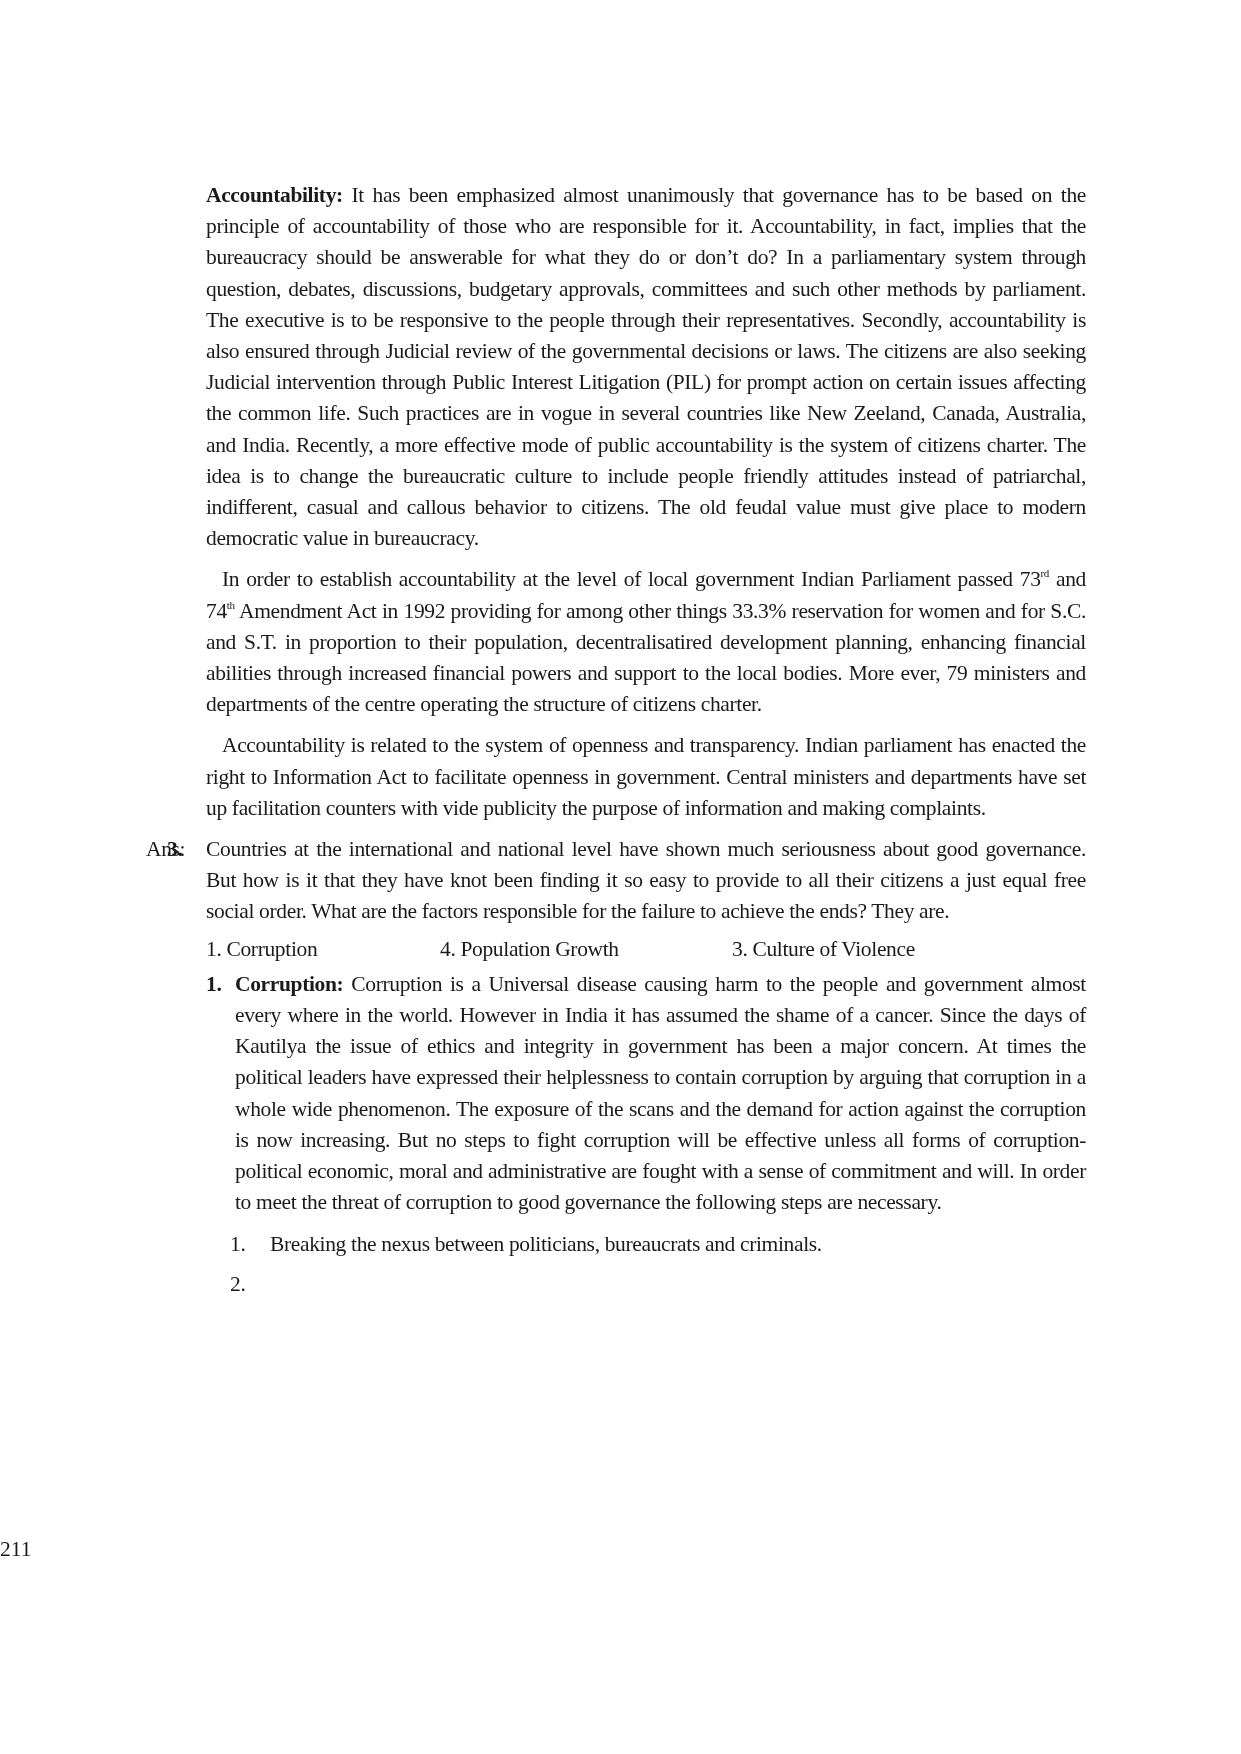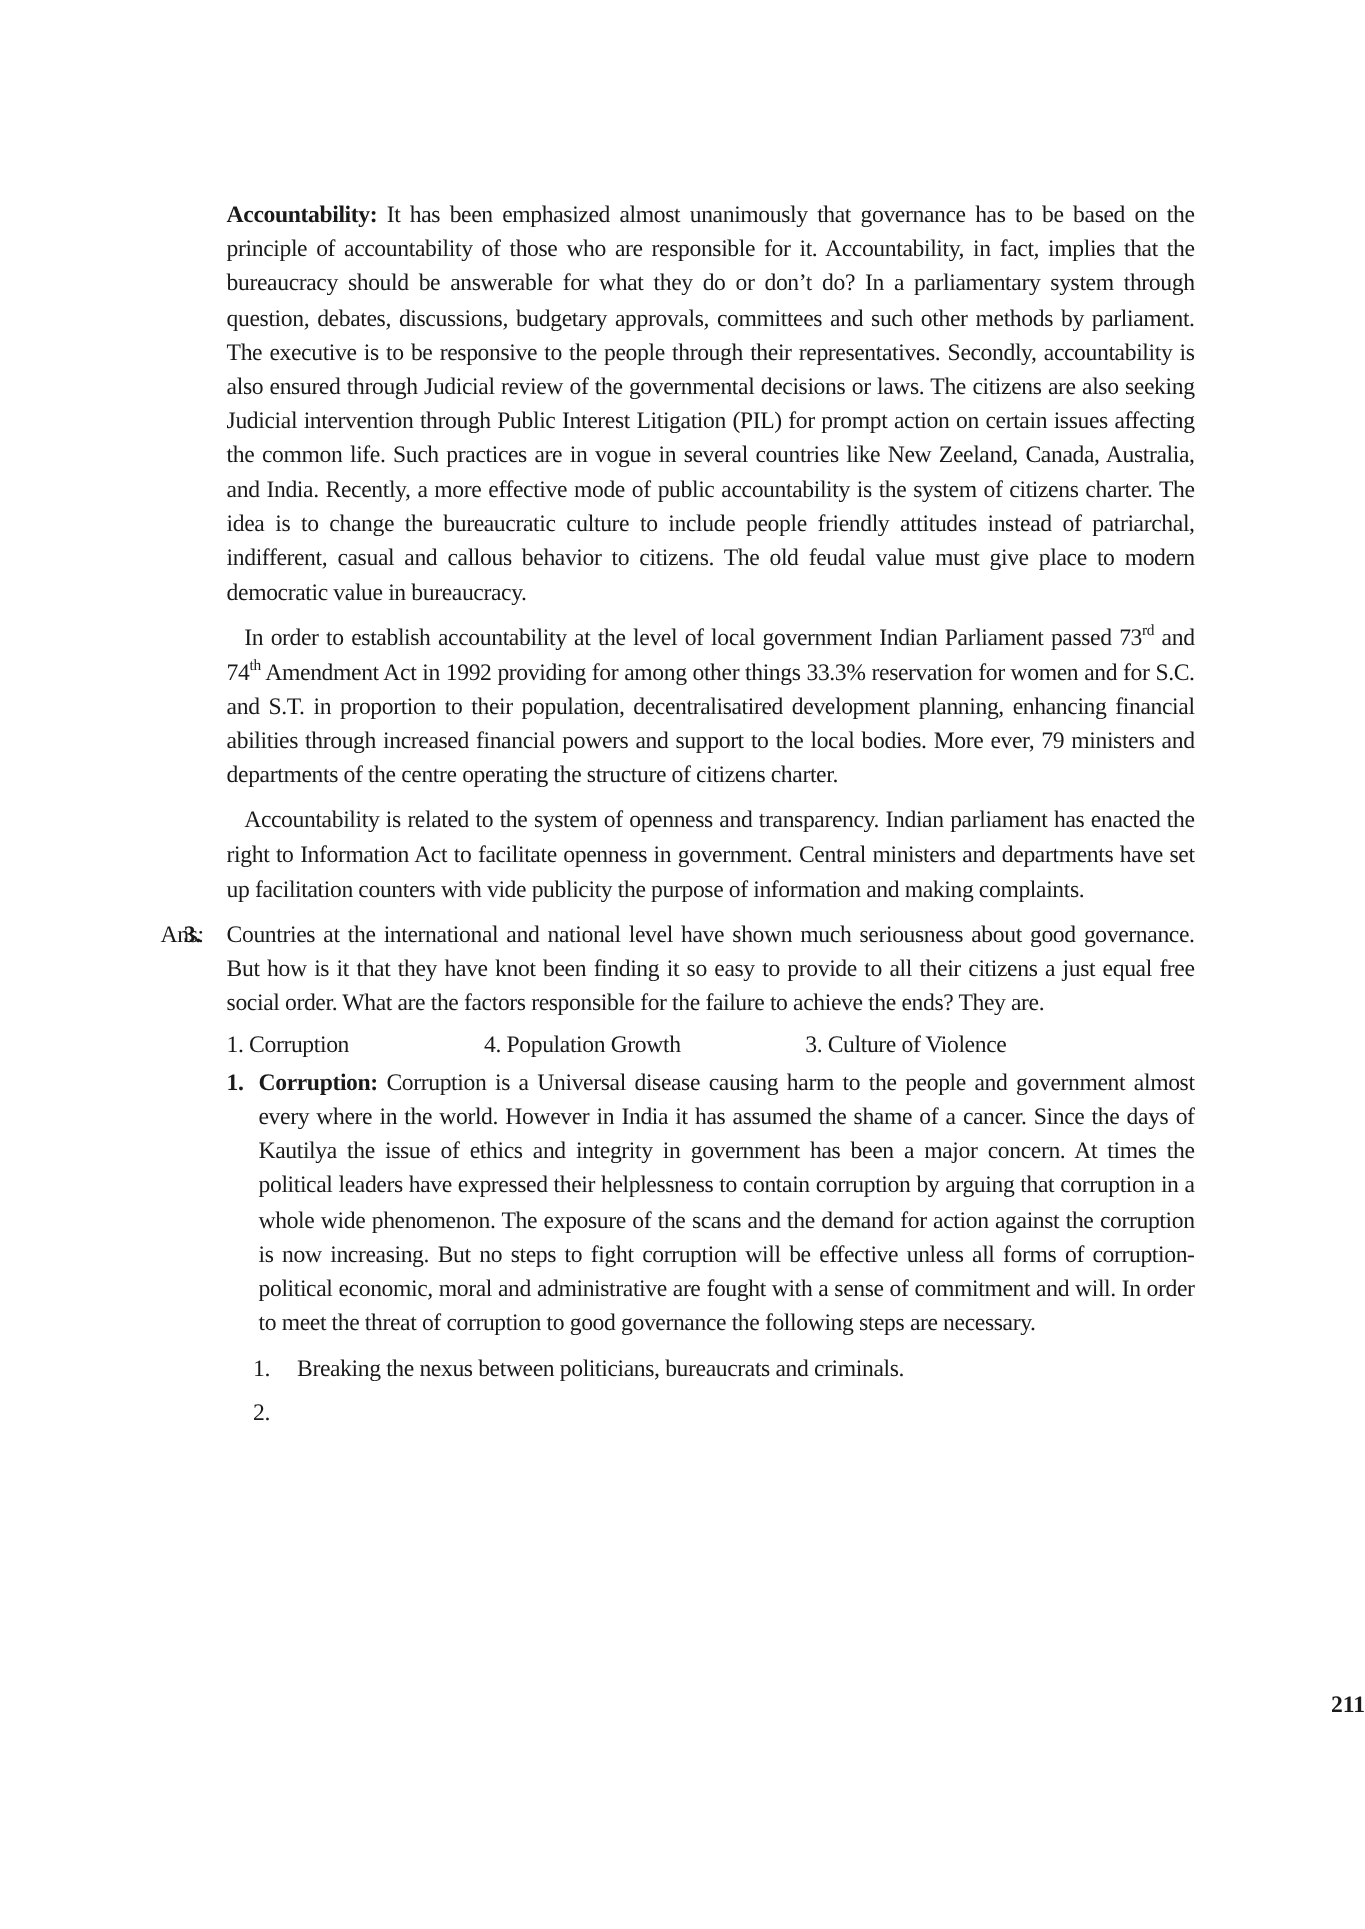--- a/index.html
+++ b/index.html
@@ -9,39 +9,38 @@
     color: #1a1a1a;
   }
   .page {
     position: absolute; left: 206px; top: 180px; width: 880px;
     font-size: 21.5px; line-height: 31.2px; text-align: justify;
     letter-spacing: -0.35px;
   }
   .para { margin: 0 0 10px 0; }
   .indent { text-indent: 16px; }
   b { font-weight: bold; }
-  sup { font-size: 14px; line-height: 0; vertical-align: 9px; margin-top: 21px; }
+  sup { font-size: 11px; line-height: 0; vertical-align: 9px; margin-top: 21px; }
   .question {
     position: relative; font-weight: bold; margin: 4px 0 2px 0;
   }
   .question .qnum { position: absolute; left: -39px; }
   .ans { position: relative; }
   .ans .ans-label { position: absolute; left: -60px; top: 0; }
   .factors { display: flex; margin: 6px 0 4px 0; }
   .factors span.f1 { width: 234px; }
   .factors span.f2 { width: 292px; }
   .sub-item { position: relative; padding-left: 29px; }
   .sub-item .num { position: absolute; left: 0; top: 0; font-weight: bold; }
   .steps { margin-top: 4px; padding-left: 24px; }
   .step { position: relative; padding-left: 40px; margin-bottom: 9px; text-align: left; }
   .step .snum { position: absolute; left: 0; }
   .page-number {
-    position: absolute; top: 1537px; left: 0; width: 1241px; text-align: right;
+    position: absolute; top: 1537px; left: 0; width: 1241px; text-align: left;
     font-size: 21.5px;
-    font-weight: bold;
   }
 </style>
 </head>
 <body>
 
 <div class="page">
   <p class="para"><b>Accountability:</b><span> It has been emphasized almost unanimously that governance has to be based on the principle of accountability of those who are responsible for it. Accountability, in fact, implies that the bureaucracy should be answerable for what they do or don’t do? In a parliamentary system through question, debates, discussions, budgetary approvals, committees and such other methods by parliament. The executive is to be responsive to the people through their representatives. Secondly, accountability is also ensured through Judicial review of the governmental decisions or laws. The citizens are also seeking Judicial intervention through Public Interest Litigation (PIL) for prompt action on certain issues affecting the common life. Such practices are in vogue in several countries like New Zeeland, Canada, Australia, and India. Recently, a more effective mode of public accountability is the system of citizens charter. The idea is to change the bureaucratic culture to include people friendly attitudes instead of patriarchal, indifferent, casual and callous behavior to citizens. The old feudal value must give place to modern democratic value in bureaucracy.</span></p>
 
   <p class="para indent"><span>In order to establish accountability at the level of local government Indian Parliament passed 73</span><sup>rd</sup><span> and 74</span><sup>th</sup><span> Amendment Act in 1992 providing for among other things 33.3% reservation for women and for S.C. and S.T. in proportion to their population, decentralisatired development planning, enhancing financial abilities through increased financial powers and support to the local bodies. More ever, 79 ministers and departments of the centre operating the structure of citizens charter.</span></p>
 

